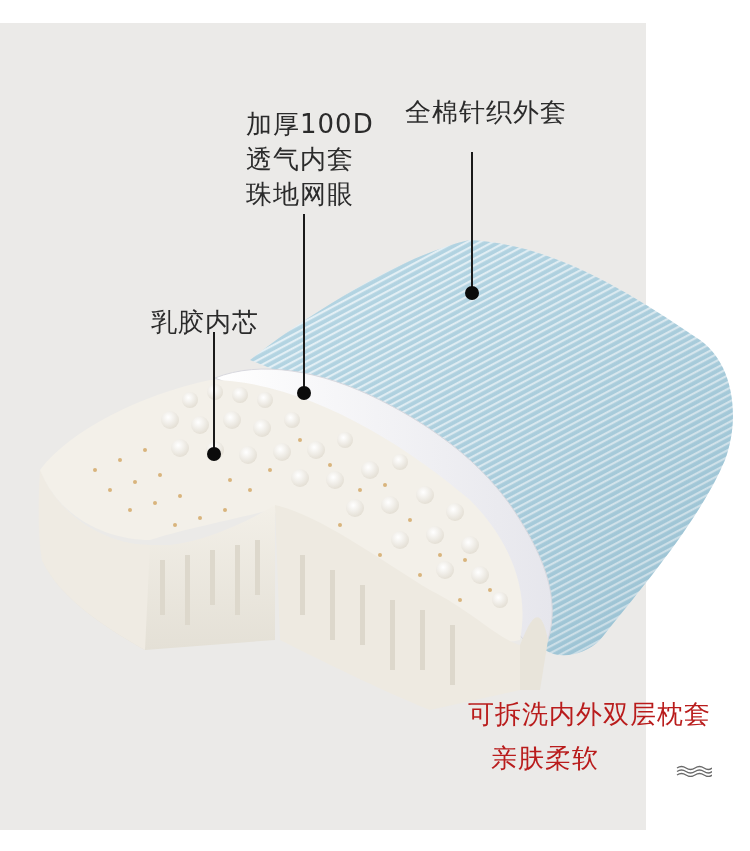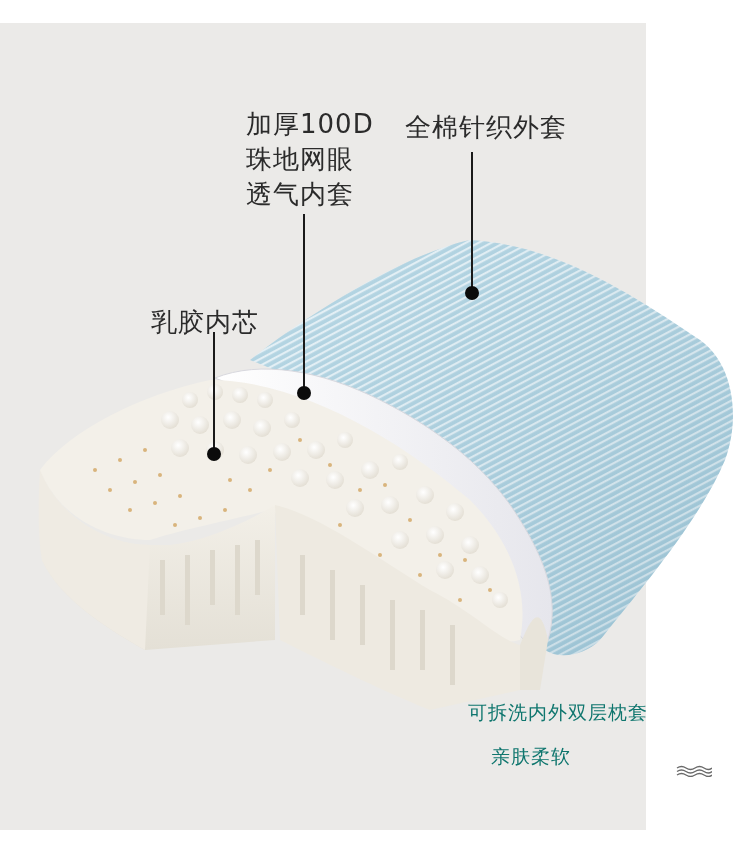--- a/index.html
+++ b/index.html
@@ -12,21 +12,21 @@
       background: #ebeae8;
     }
     .label {
       position: absolute; color: #2b2b2b; font-size: 26px; line-height: 35px; letter-spacing: 1px;
       white-space: nowrap;
     }
     .label .line { display: block; }
     .leader { position: absolute; width: 2px; background: #1a1a1a; }
     .dot { position: absolute; width: 14px; height: 14px; border-radius: 50%; background: #0b0b0b; }
     svg.pillow { position: absolute; left: 0; top: 0; }
-    .caption { position: absolute; color: #0f766e; font-size: 19px; line-height: 36px; letter-spacing: 1px; white-space: nowrap; font-family: Liberation Mono, monospace; }
+    .caption { position: absolute; color: #b91c1c; font-size: 26px; line-height: 36px; letter-spacing: 1px; white-space: nowrap; }
     .wave { position: absolute; }
   </style>
 </head>
 <body>
 
 <div class="stage">
 
   <svg class="pillow" width="750" height="807" viewBox="0 23 750 807">
     <defs>
       <pattern id="stripes" patternUnits="userSpaceOnUse" width="6" height="6" patternTransform="rotate(-28)">
@@ -138,27 +138,27 @@
         <circle cx="490" cy="590" r="2"></circle>
         <circle cx="420" cy="575" r="2"></circle>
       <circle cx="460" cy="600" r="2"></circle>
         <circle cx="380" cy="555" r="2"></circle>
         <circle cx="340" cy="525" r="2"></circle>
     </g>
   </svg>
 
   <div class="label" style="left:246px; top:84px;">
     <span class="line">加厚100D</span>
+    <span class="line">透气内套</span>
     <span class="line">珠地网眼</span>
-    <span class="line">透气内套</span>
   </div>
   <div class="leader" style="left:303px; top:191px; height:179px;"></div>
   <div class="dot" style="left:297px; top:363px;"></div>
 
-  <div class="label" style="left:405px; top:87px;">全棉针织外套</div>
+  <div class="label" style="left:405px; top:72px;">全棉针织外套</div>
   <div class="leader" style="left:471px; top:129px; height:141px;"></div>
   <div class="dot" style="left:465px; top:263px;"></div>
 
   <div class="label" style="left:151px; top:282px;">乳胶内芯</div>
   <div class="leader" style="left:213px; top:309px; height:122px;"></div>
   <div class="dot" style="left:207px; top:424px;"></div>
 
   <div class="caption" style="left:468px; top:673px;">可拆洗内外双层枕套</div>
   <div class="caption" style="left:468px; top:717px;margin-left:23px;">亲肤柔软</div>
 

